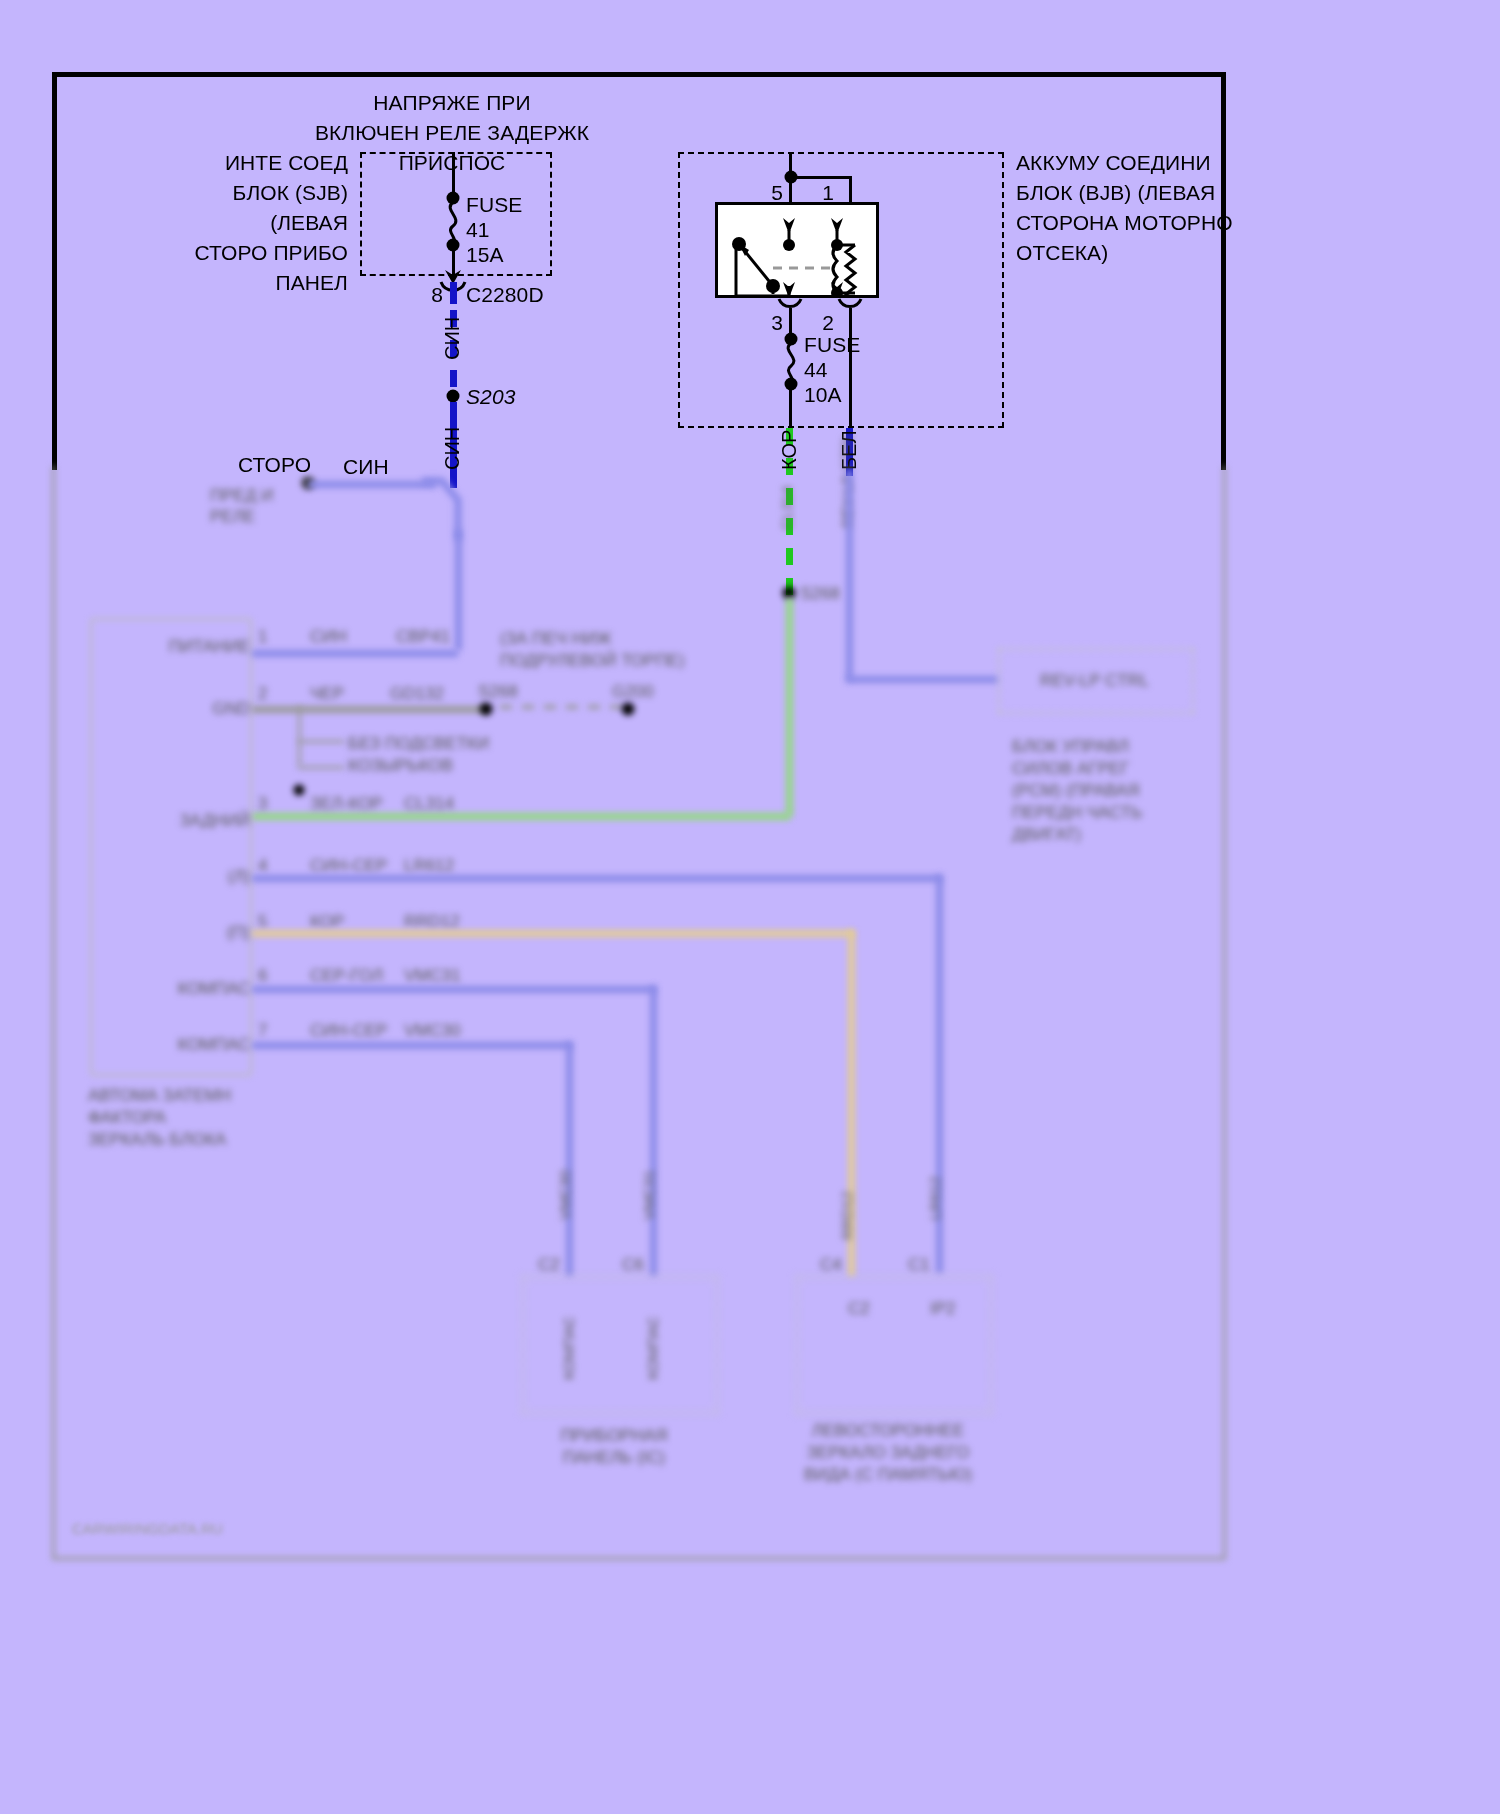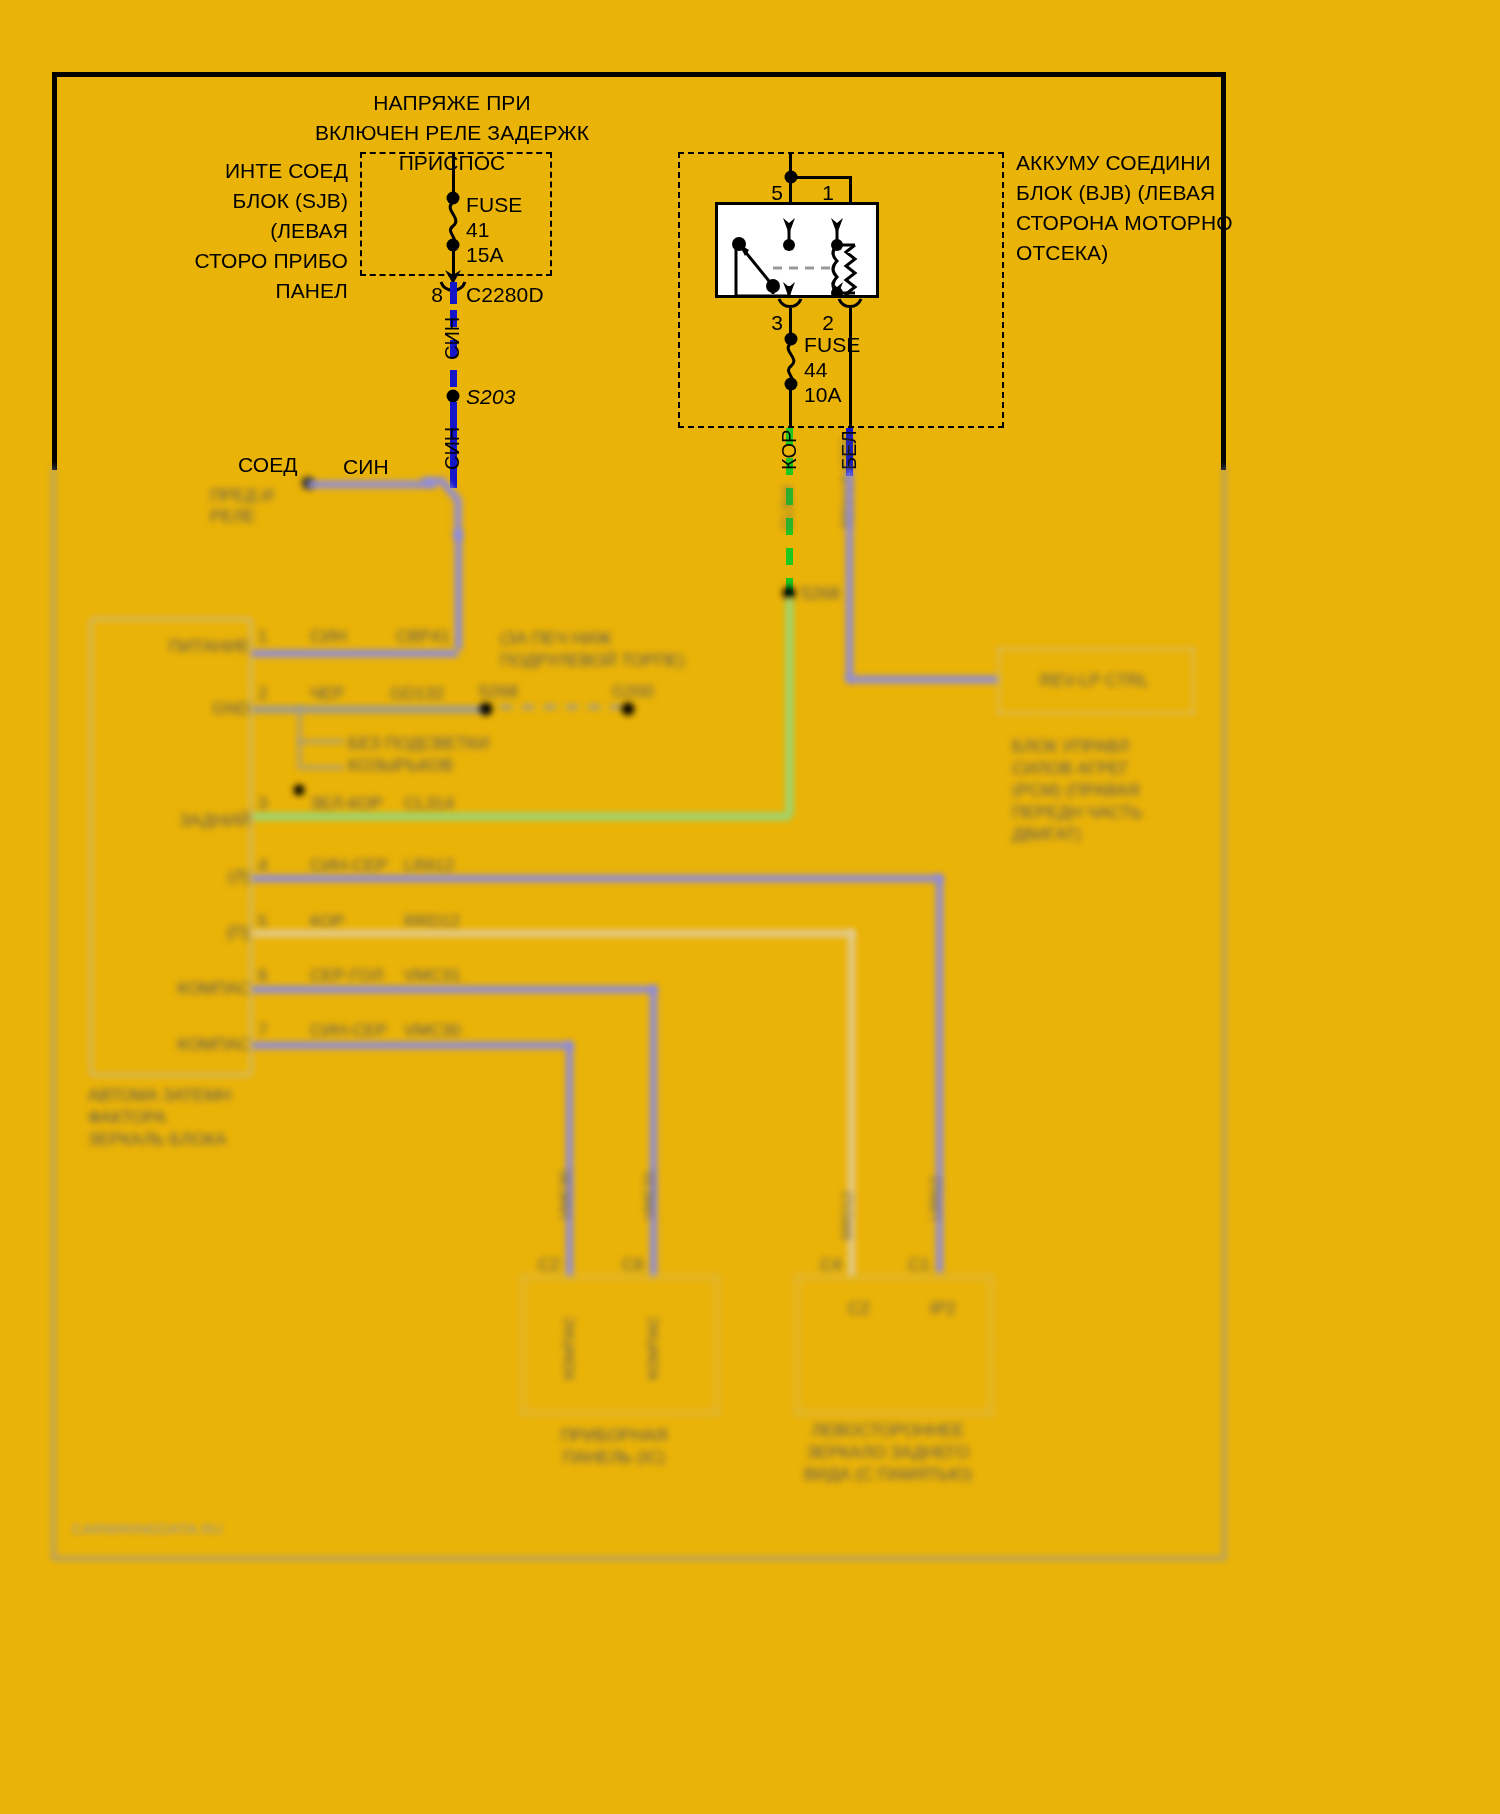--- a/index.html
+++ b/index.html
@@ -1,17 +1,17 @@
 <!DOCTYPE html>
 <html><head>
 <meta charset="utf-8">
 <style>
   html,body{margin:0;padding:0;background:#ffffff;}
   body{font-family:"Liberation Sans",sans-serif;}
-  #page{position:relative;width:1500px;height:1814px;background:#eab308;overflow:hidden;}
+  #page{position:relative;width:1500px;height:1814px;background:#c4b5fd;overflow:hidden;}
 
   
   .frame-top{position:absolute;border:5px solid #000;border-bottom:none;box-sizing:border-box;}
   .frame-bot{position:absolute;border:3px solid #999;border-top:none;box-sizing:border-box;}
 
   
   .t{position:absolute;font-size:21px;color:#000;white-space:pre;line-height:30px;letter-spacing:.1px;}
   .t.c{text-align:center;transform:translateX(-50%);}
   .t.r{text-align:right;transform:translateX(-100%);}
   .vert{position:absolute;font-size:20px;color:#000;white-space:nowrap;
@@ -59,21 +59,21 @@
 
 <div id="page">
 
   <div class="frame-top" style="left:52px;top:72px;width:1174px;height:398px;"></div>
   <div class="frame-bot blur" style="left:52px;top:466px;width:1174px;height:1094px;"></div>
 
   <div class="t c" style="left:452px;top:88px;width:420px;margin-left:-210px;transform:none;text-align:center;">НАПРЯЖЕ ПРИ
 ВКЛЮЧЕН РЕЛЕ ЗАДЕРЖК
 ПРИСПОС</div>
 
-  <div class="t r" style="left:348px;top:148px;text-align:right;margin-top:8px;">ИНТЕ СОЕД
+  <div class="t r" style="left:348px;top:148px;text-align:right;">ИНТЕ СОЕД
 БЛОК (SJB)
 (ЛЕВАЯ
 СТОРО ПРИБО
 ПАНЕЛ</div>
 
   <div class="dashbox-l" style="left:360px;top:152px;width:0;height:124px;"></div>
   <div class="dashbox-t" style="left:360px;top:152px;width:192px;height:0;"></div>
   <div class="dashbox-r" style="left:550px;top:152px;width:0;height:124px;"></div>
   <div class="dashbox-b" style="left:360px;top:274px;width:192px;height:0;"></div>
 
@@ -100,21 +100,21 @@
 
   <div class="cw v blue-dash" style="left:450px;top:310px;height:82px;"></div>
   <div class="vert" style="left:441px;top:360px;">СИН</div>
 
   <div class="dot" style="left:453px;top:396px;"></div>
   <div class="t" style="left:466px;top:382px;font-style:italic;">S203</div>
 
   <div class="cw v" style="left:450px;top:402px;height:86px;background:#1414c8;"></div>
   <div class="vert" style="left:441px;top:470px;">СИН</div>
 
-  <div class="t" style="left:238px;top:450px;">СОЕД</div>
+  <div class="t" style="left:238px;top:450px;">СТОРО</div>
   <div class="blurtxt" style="left:210px;top:485px;line-height:21px;">ПРЕД И
 РЕЛЕ</div>
   <div class="dot blur" style="left:308px;top:483px;background:#333;"></div>
   <div class="t" style="left:343px;top:452px;">СИН</div>
 
   <div class="cw h blur" style="left:308px;top:481px;width:128px;background:#8a8ae8;"></div>
   <svg class="blur" style="position:absolute;left:420px;top:470px;" width="60" height="70" viewBox="0 0 60 70">
     <path d="M2 11 L22 11 L38 30 L38 70" stroke="#8a8ae8" stroke-width="7" fill="none"></path>
   </svg>
   <div class="cw v blur" style="left:455px;top:530px;height:120px;background:#8a8ae8;"></div>

